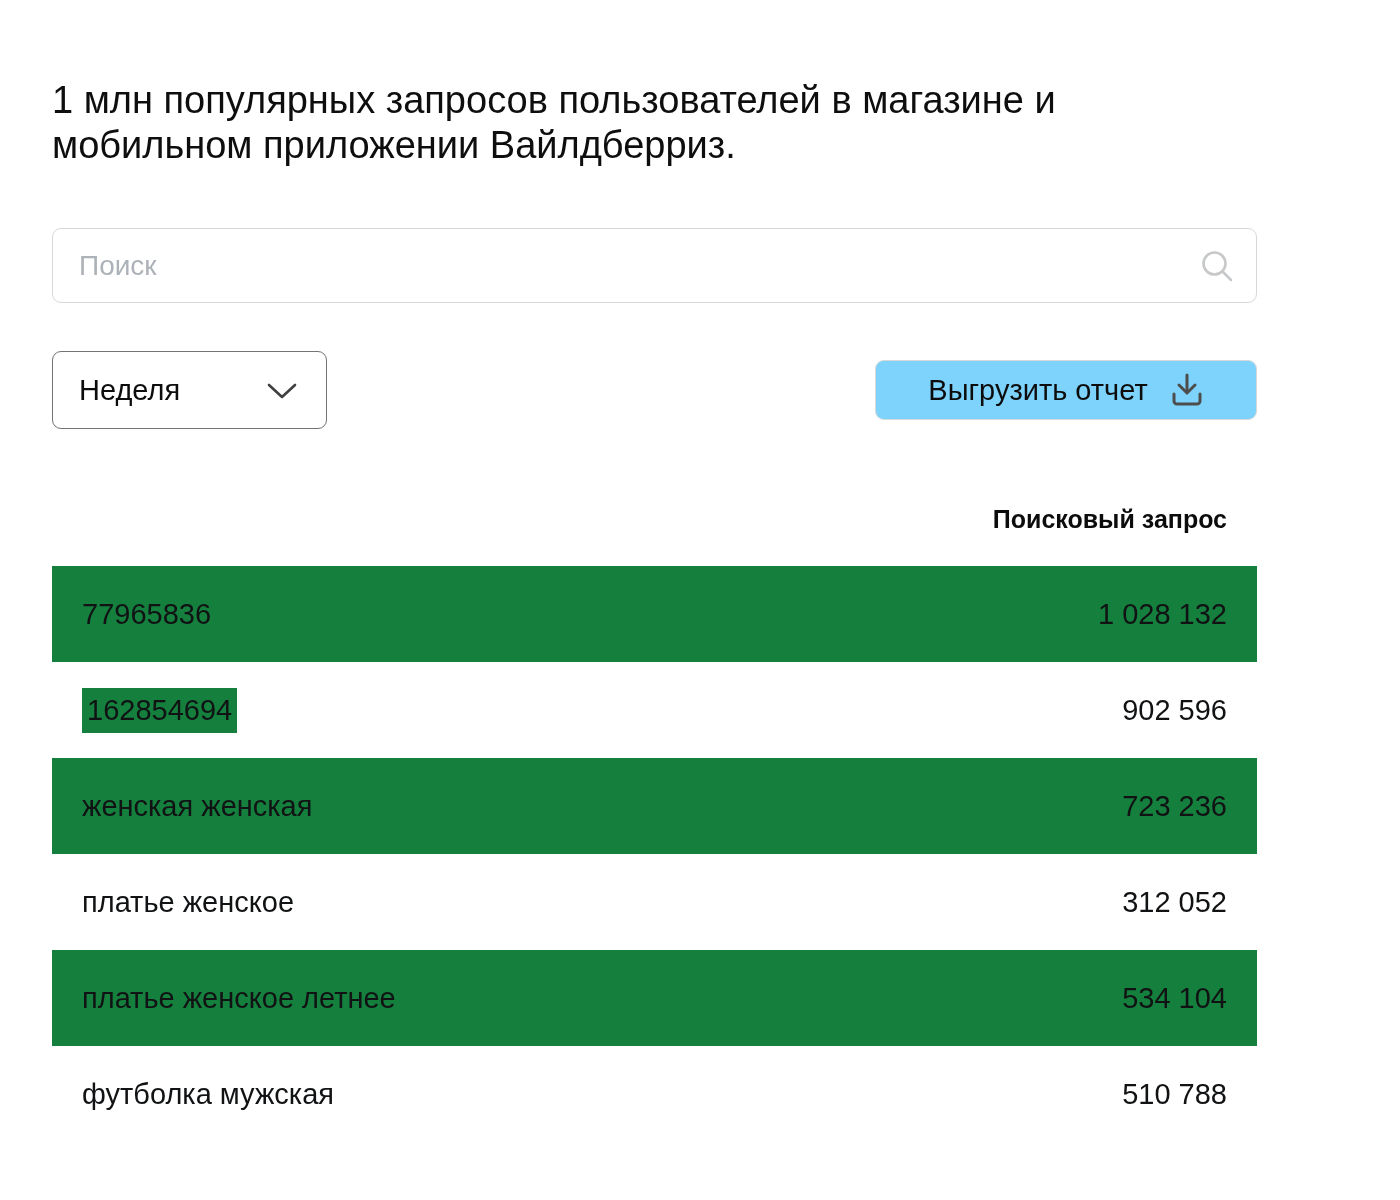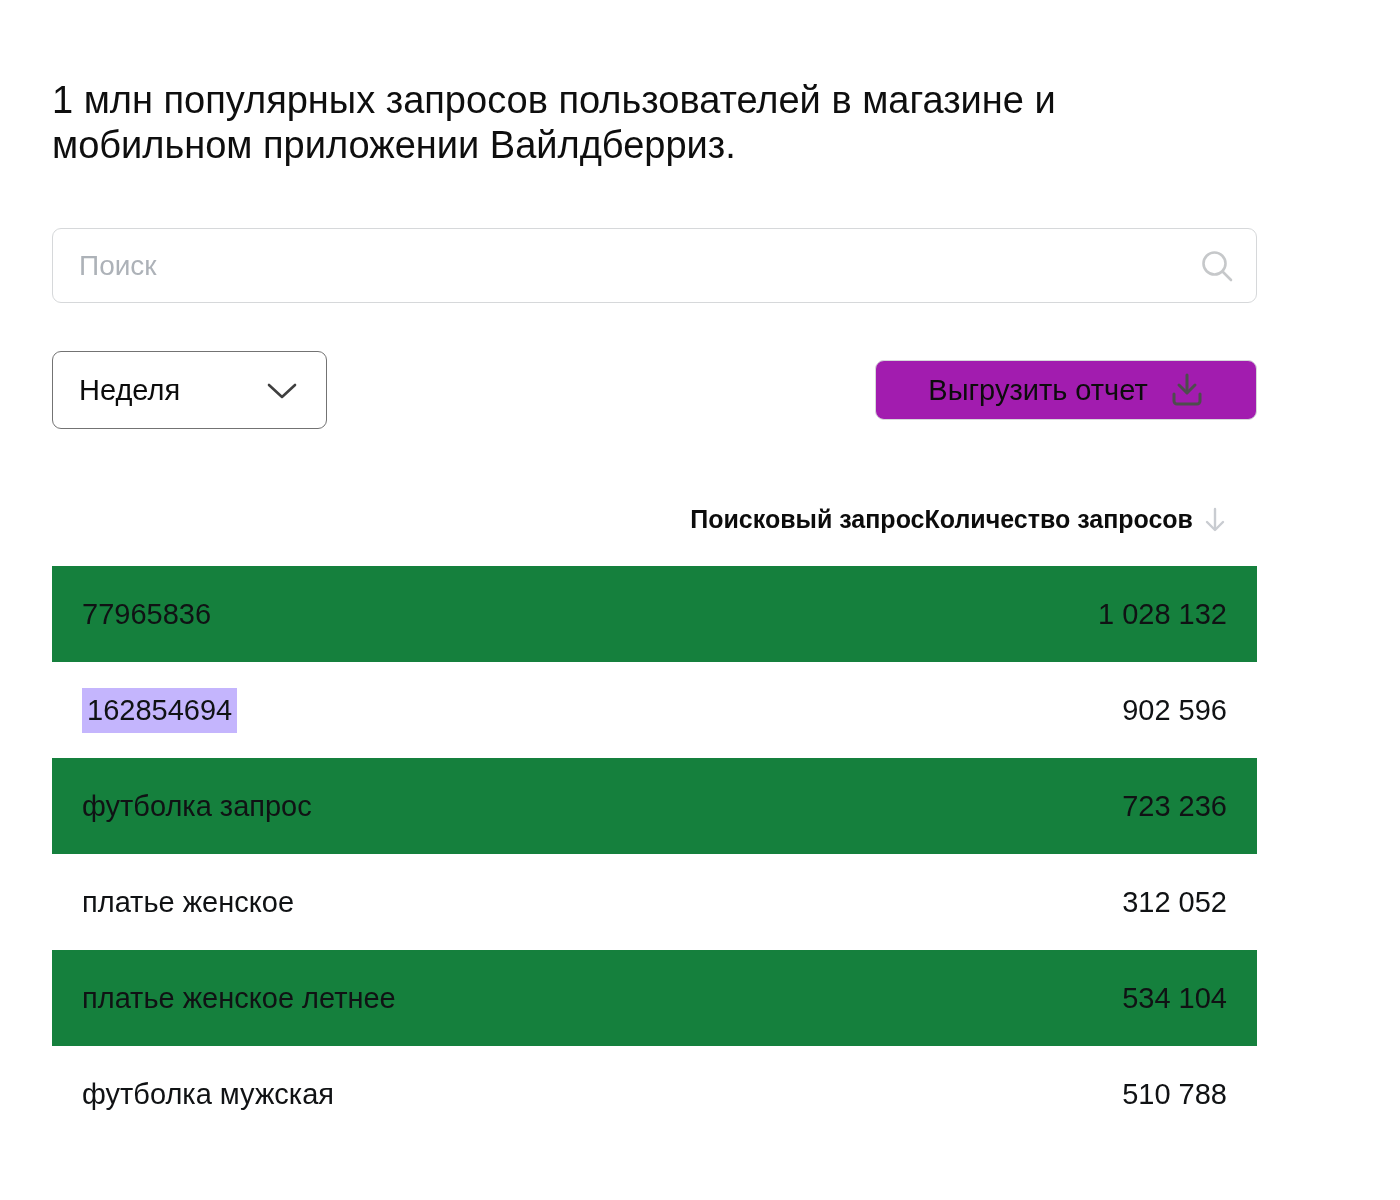--- a/index.html
+++ b/index.html
@@ -73,21 +73,21 @@
     align-items: center;
     justify-content: space-between;
     padding: 0 28px 0 26px;
     font-size: 29px;
     cursor: pointer;
   }
   .export-btn {
     width: 382px; height: 60px;
     border: 1px solid #d6d8da;
     border-radius: 9px;
-    background: #a21caf;
+    background: #7dd3fc;
     display: flex;
     align-items: center;
     justify-content: center;
     gap: 22px;
     font-family: "Liberation Sans", sans-serif;
     font-size: 29px;
     color: #0c0c0c;
     cursor: pointer;
   }
   
@@ -114,21 +114,21 @@
     display: flex;
     align-items: center;
     justify-content: space-between;
     padding: 0 30px;
     font-size: 29px;
     color: #101214;
     background: #ffffff;
   }
   .row.row-alt { background: #15803d; }
   .cell-query.selected {
-    background: #c4b5fd;
+    background: #15803d;
     padding: 6px 5px;
   }
   .cell-count { text-align: right; }
 </style>
 </head>
 <body>
 
 <div class="container">
 
 
@@ -163,43 +163,34 @@
           <path d="M4 22 v7 a3 3 0 0 0 3 3 h20 a3 3 0 0 0 3 -3 v-7" stroke="#4d4d4d" stroke-width="3" stroke-linecap="round" fill="none"></path>
         </svg>
       </span>
     </button>
   </div>
 
   <div class="table">
 
     <div class="thead">
       <div class="th-left">Поисковый запрос</div>
-      <div class="th-right">
-        <span>Количество запросов</span>
-        <span class="sort-icon">
-          <svg width="24" height="28" viewBox="0 0 24 28" fill="none">
-            <line x1="12" y1="3" x2="12" y2="23" stroke="#c9ccd1" stroke-width="2.4" stroke-linecap="round"></line>
-            <polyline points="4,16 12,24 20,16" stroke="#c9ccd1" stroke-width="2.4" stroke-linecap="round" stroke-linejoin="round"></polyline>
-          </svg>
-        </span>
-      </div>
     </div>
 
     <div class="row row-alt">
       <span class="cell-query">77965836</span>
       <span class="cell-count">1 028 132</span>
     </div>
 
     <div class="row">
       <span class="cell-query selected">162854694</span>
       <span class="cell-count">902 596</span>
     </div>
 
     <div class="row row-alt">
-      <span class="cell-query">футболка запрос</span>
+      <span class="cell-query">женская женская</span>
       <span class="cell-count">723 236</span>
     </div>
 
     <div class="row">
       <span class="cell-query">платье женское</span>
       <span class="cell-count">312 052</span>
     </div>
 
     <div class="row row-alt">
       <span class="cell-query">платье женское летнее</span>

